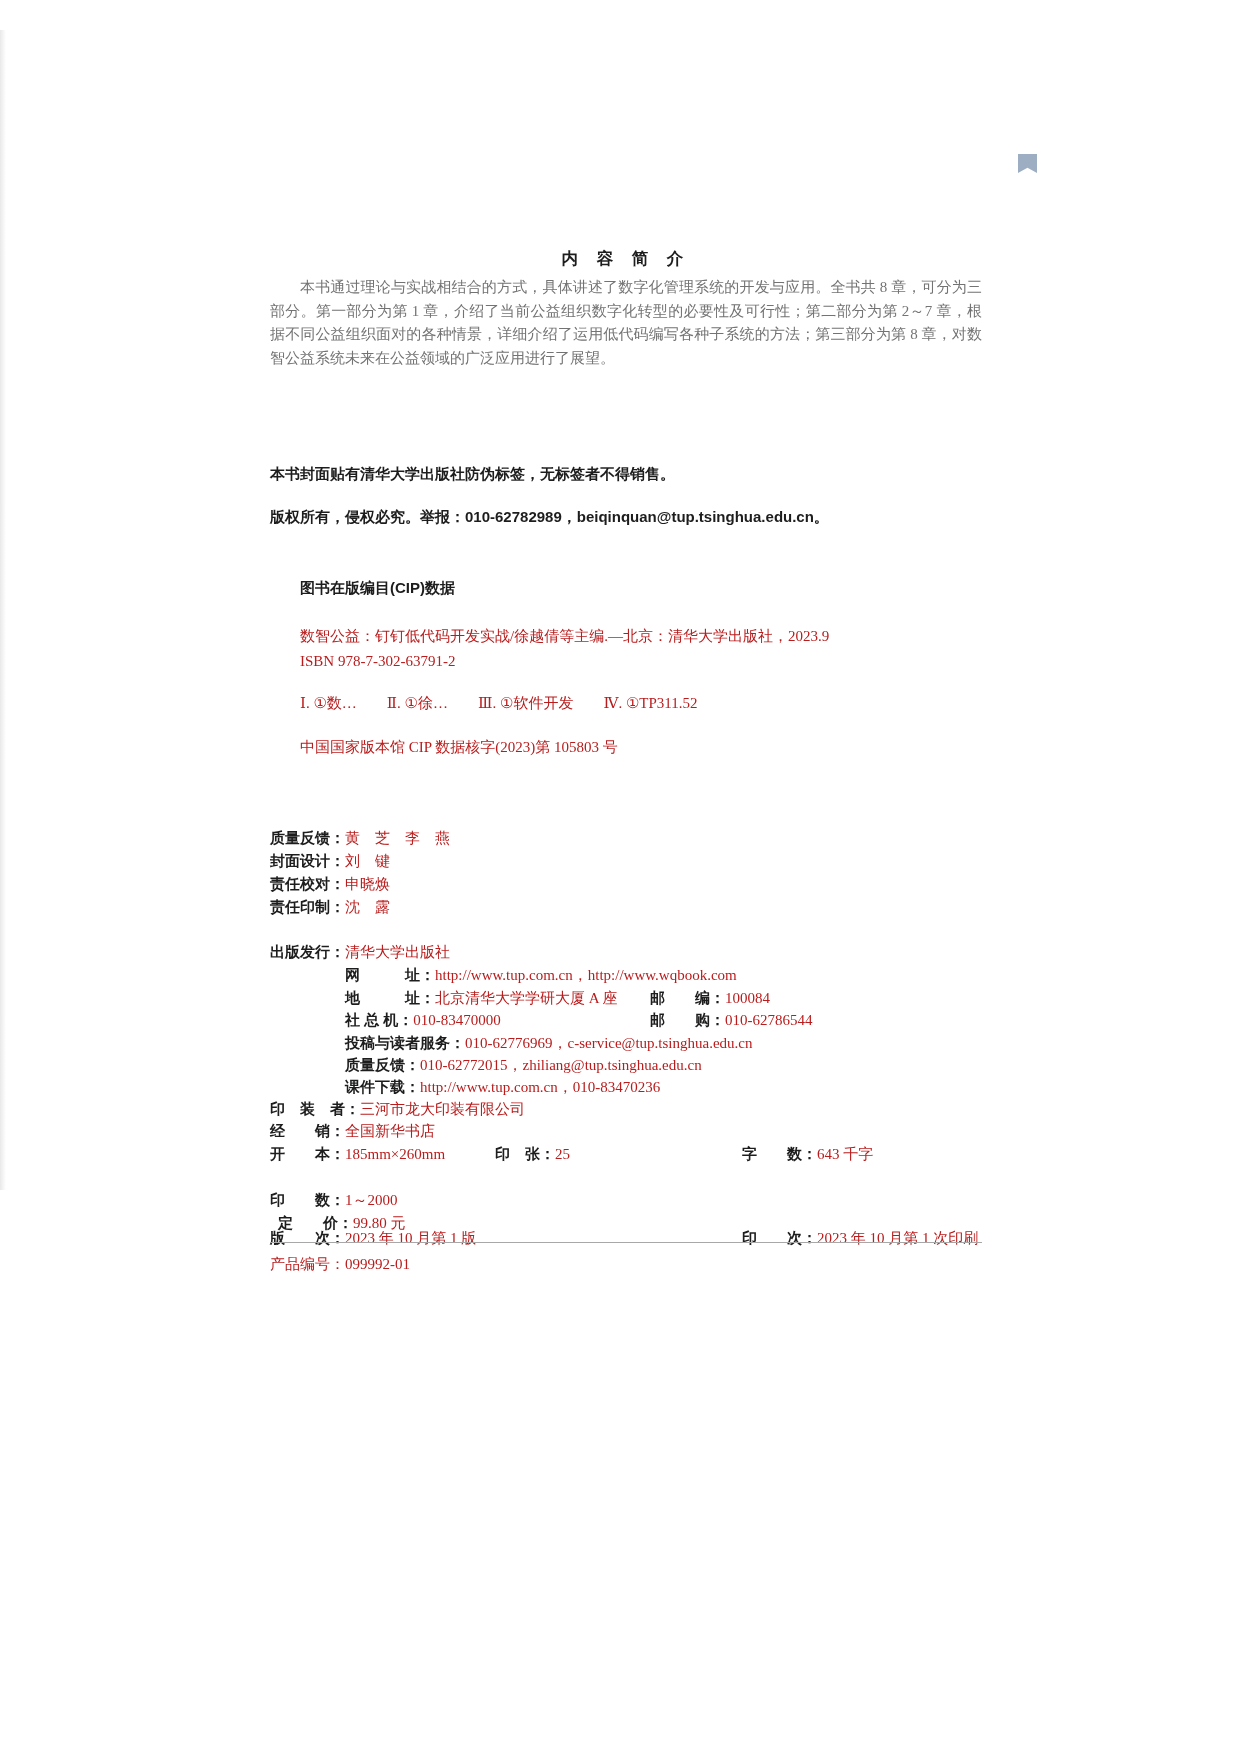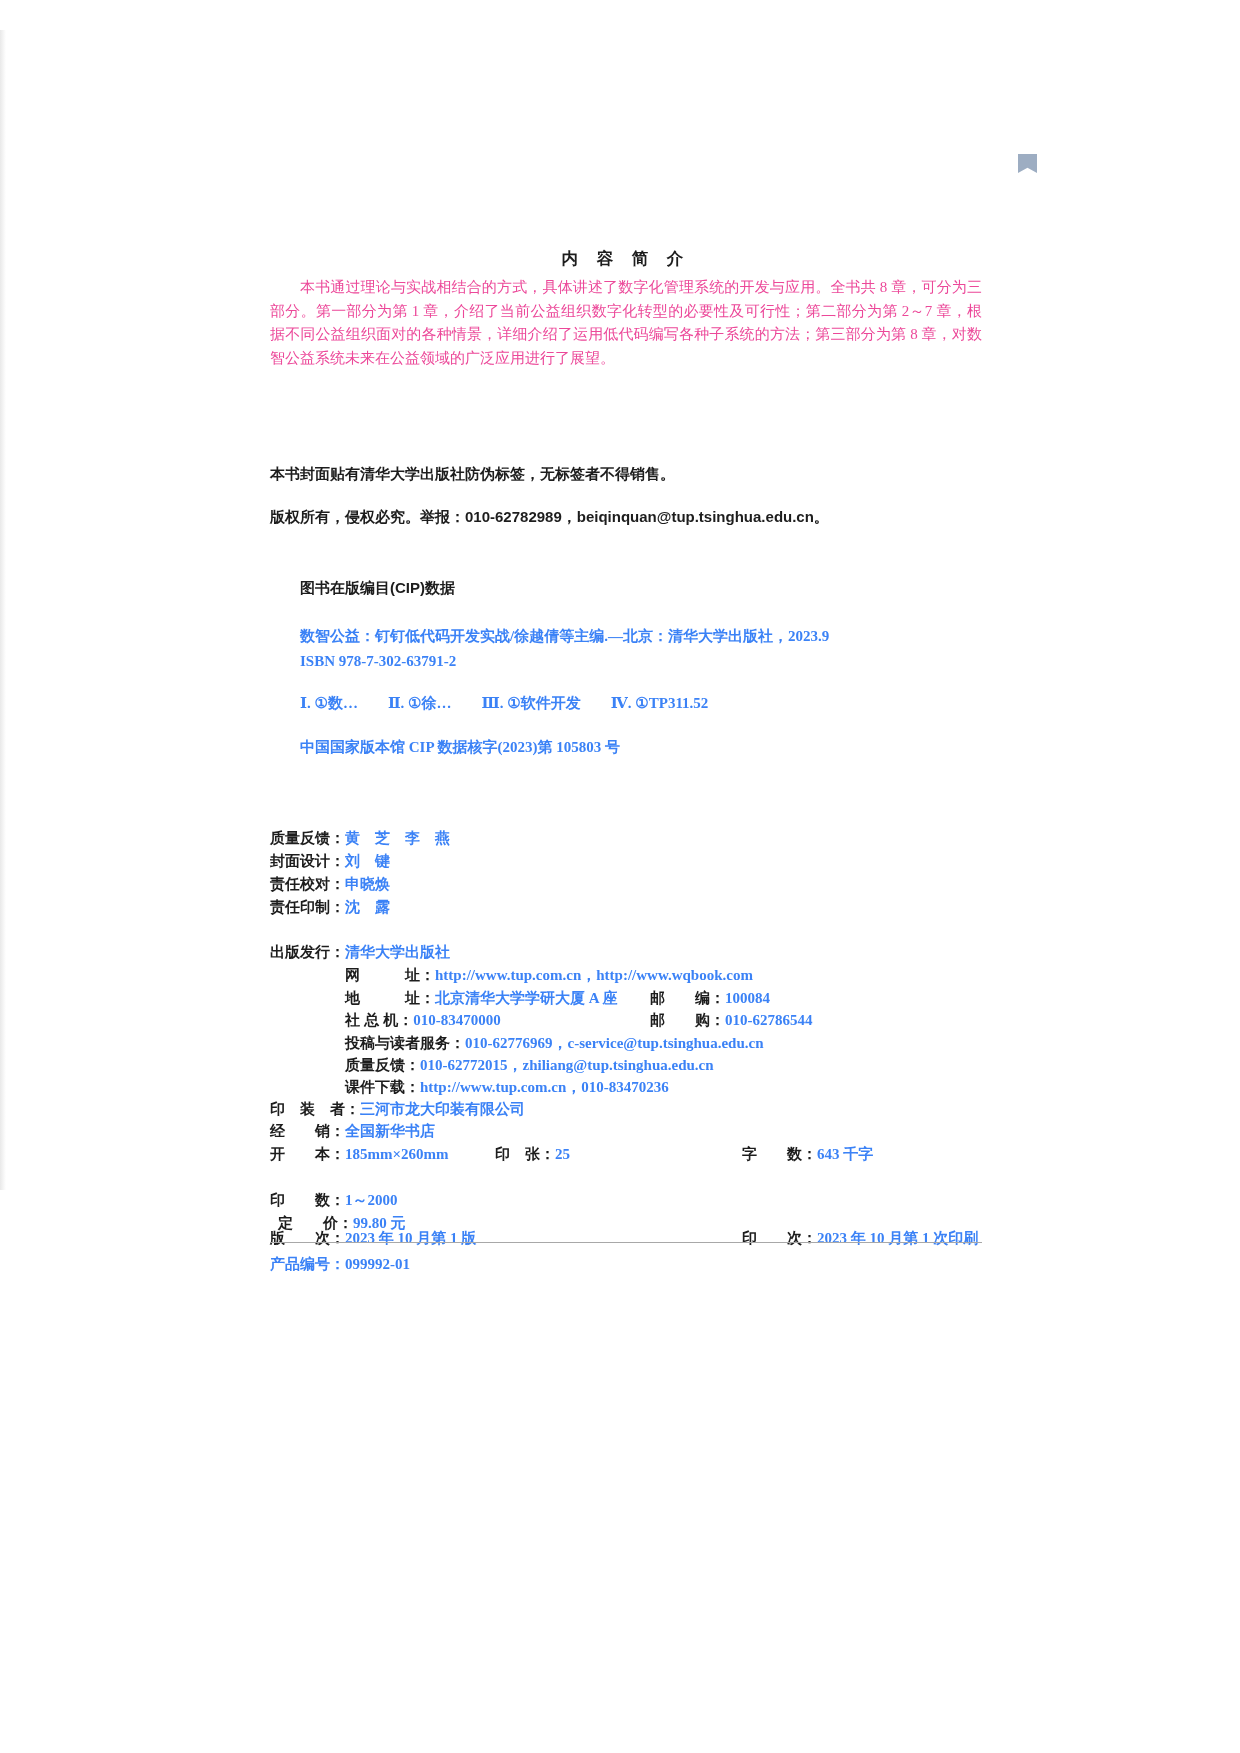--- a/index.html
+++ b/index.html
@@ -6,29 +6,29 @@
   .page{
     position:relative;
     width:1188px;height:1753px;
     background:#ffffff;
     overflow:hidden;
     font-family:"Liberation Serif","DejaVu Serif",serif;
     color:#262626;
   }
   .line{position:absolute;white-space:nowrap;font-size:15px;line-height:20px;}
   .hei{font-family:"Liberation Sans","DejaVu Sans",sans-serif;font-weight:bold;color:#1d1d1d;}
-  .song{font-family:"Liberation Serif","DejaVu Serif",serif;font-weight:bold;color:#3b82f6;}
+  .song{font-family:"Liberation Serif","DejaVu Serif",serif;font-weight:normal;color:#b91c1c;}
   .heading{
     position:absolute;left:270px;top:248px;width:712px;
     text-align:center;font-size:16.5px;letter-spacing:7px;
   }
   .para-block{
     position:absolute;left:270px;top:276px;width:712px;
     font-size:15px;line-height:23.5px;text-align:justify;
-    color:#ec4899;
+    color:#737373;
   }
   .para-block p{margin:0;text-indent:30px;}
   .c2{position:absolute;top:0;}
   .sub{padding-left:75px;display:inline-block;}
   .rule{position:absolute;left:270px;top:1242px;width:712px;height:1px;background:#a8a8a8;}
   .bookmark{
     position:absolute;left:1018px;top:154px;width:19px;height:19px;
     clip-path:polygon(0 0,100% 0,100% 100%,50% 72%,0 100%);
   }
   .scan-edge{

